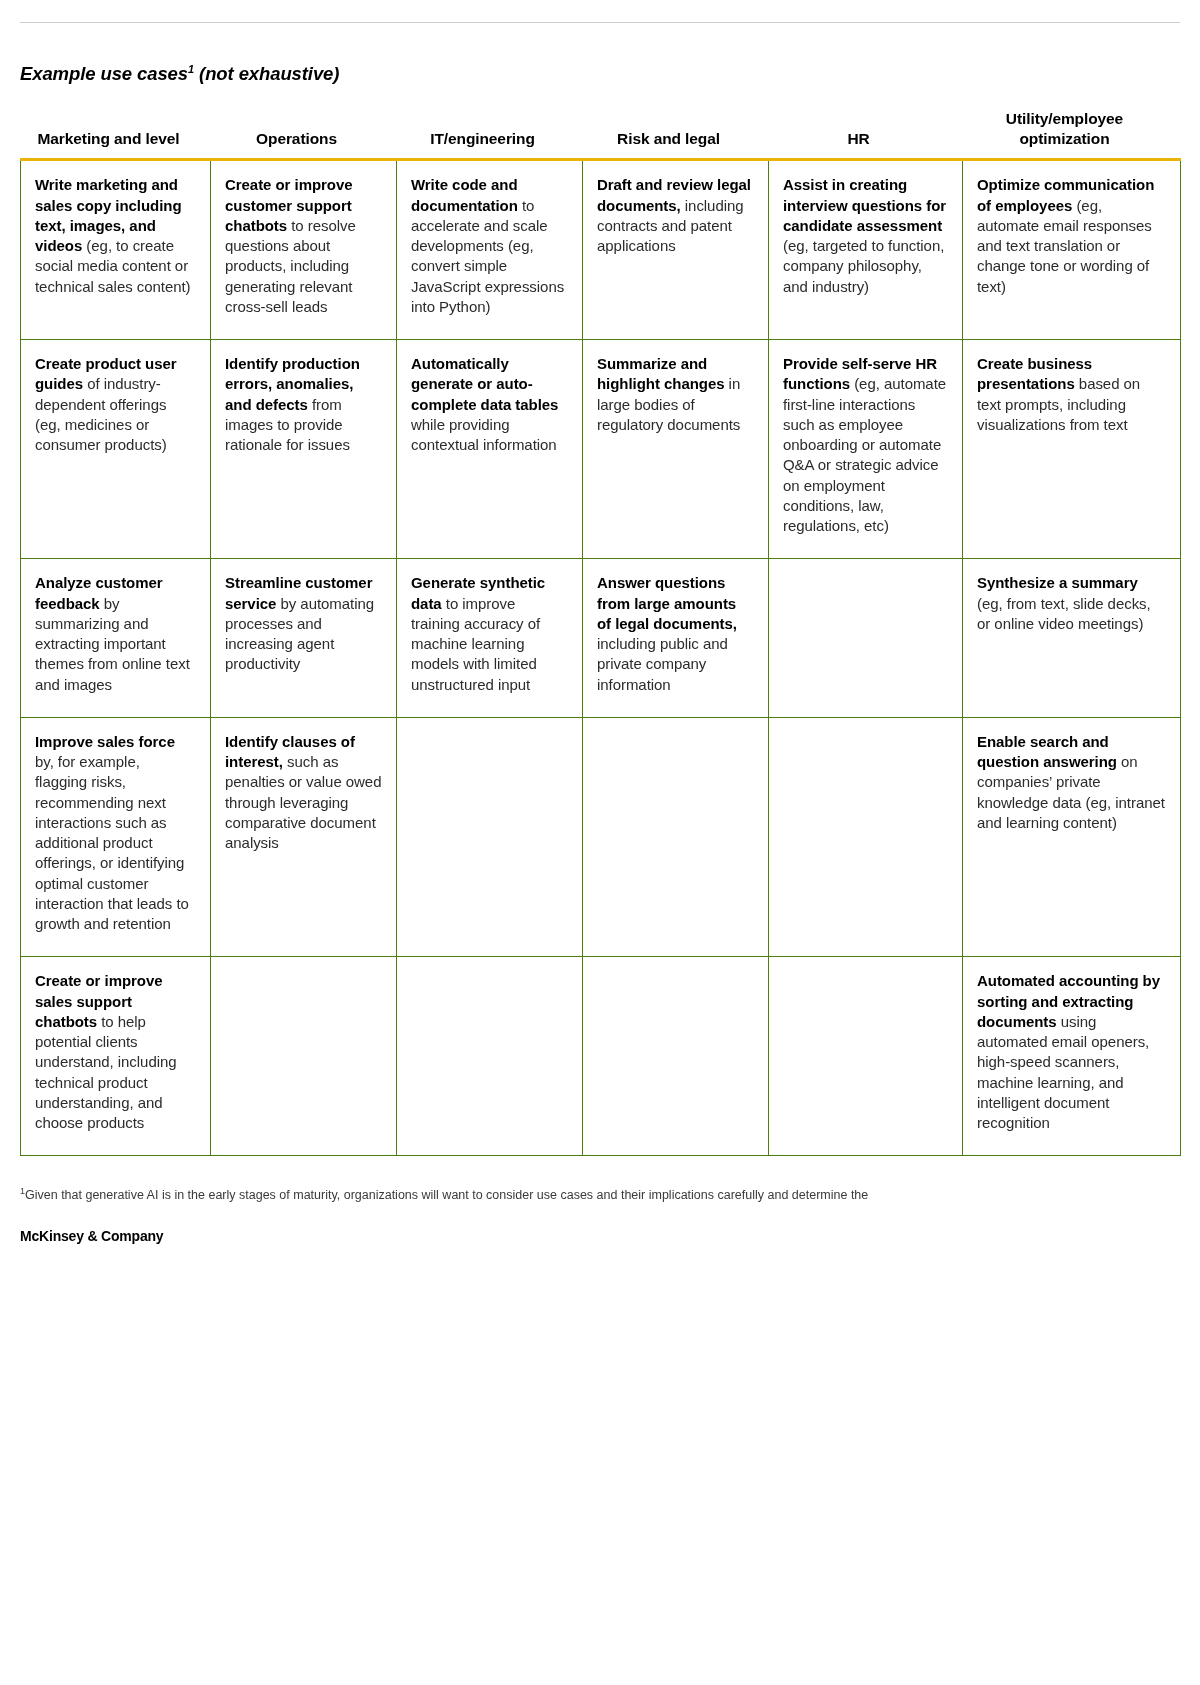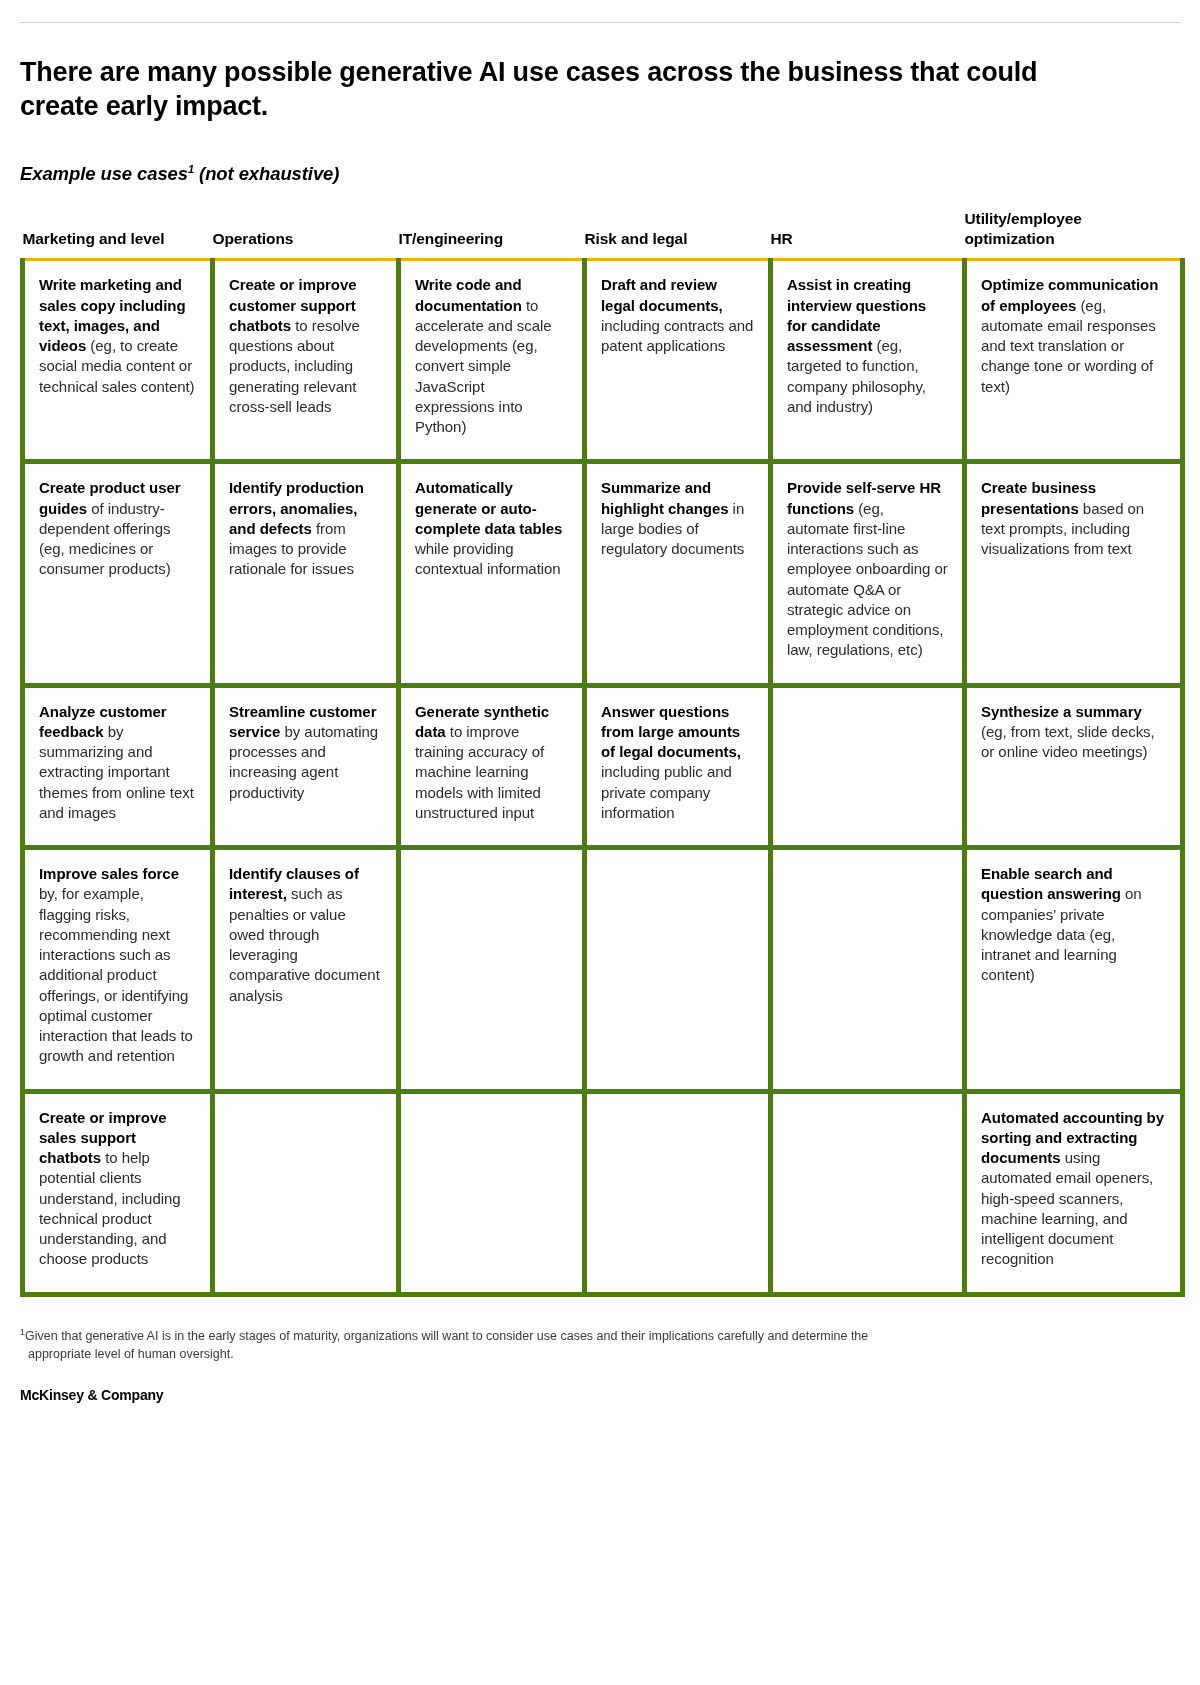--- a/index.html
+++ b/index.html
@@ -56,34 +56,34 @@
     table-layout: fixed;
   }
   table.usecases col.c0 { width: 190px; }
   table.usecases col.c1 { width: 186px; }
   table.usecases col.c2 { width: 186px; }
   table.usecases col.c3 { width: 186px; }
   table.usecases col.c4 { width: 194px; }
   table.usecases col.c5 { width: 218px; }
 
   table.usecases thead th {
-    text-align: left;
+    text-align: center;
     vertical-align: bottom;
     font-size: 15.5px;
     font-weight: bold;
     line-height: 1.3;
     padding: 0 14px 9px 0;
     border: none;
     letter-spacing: -0.1px;
   }
   table.usecases thead th:first-child { padding-left: 0; }
 
   table.usecases tbody td {
     vertical-align: top;
-    border: 5px solid #4d7c0f;
+    border: 1px solid #4d7c0f;
     padding: 14px 14px 22px 14px;
     font-size: 15px;
     line-height: 1.35;
     color: #2b2b2b;
     letter-spacing: -0.05px;
   }
   table.usecases tbody td .lead {
     font-weight: bold;
     color: #000000;
   }
@@ -113,21 +113,20 @@
     color: #000000;
   }
 </style>
 </head>
 <body>
 
 <div class="page">
 
   <div class="top-rule"></div>
 
-  <h1 class="headline">There are many possible generative AI use cases across the business that could create early impact.</h1>
 
   <div class="subhead">
     <span>Example use cases</span><sup>1</sup><span> (not exhaustive)</span>
   </div>
 
   <div class="table-wrap">
     <table class="usecases">
       <colgroup>
         <col class="c0">
           <col class="c1">
@@ -186,18 +185,17 @@
             <td><span class="lead"></span><span></span></td>
             <td><span class="lead"></span><span></span></td>
             <td><span class="lead">Automated accounting by sorting and extracting documents</span><span> using automated email openers, high-speed scanners, machine learning, and intelligent document recognition</span></td>
           </tr>
         </tbody>
     </table>
   </div>
 
   <div class="footnote">
     <sup>1</sup><span>Given that generative AI is in the early stages of maturity, organizations will want to consider use cases and their implications carefully and determine the</span>
-    <span class="cont">appropriate level of human oversight.</span>
   </div>
 
   <div class="brand">McKinsey &amp; Company</div>
 
 </div>
 
 </body></html>

